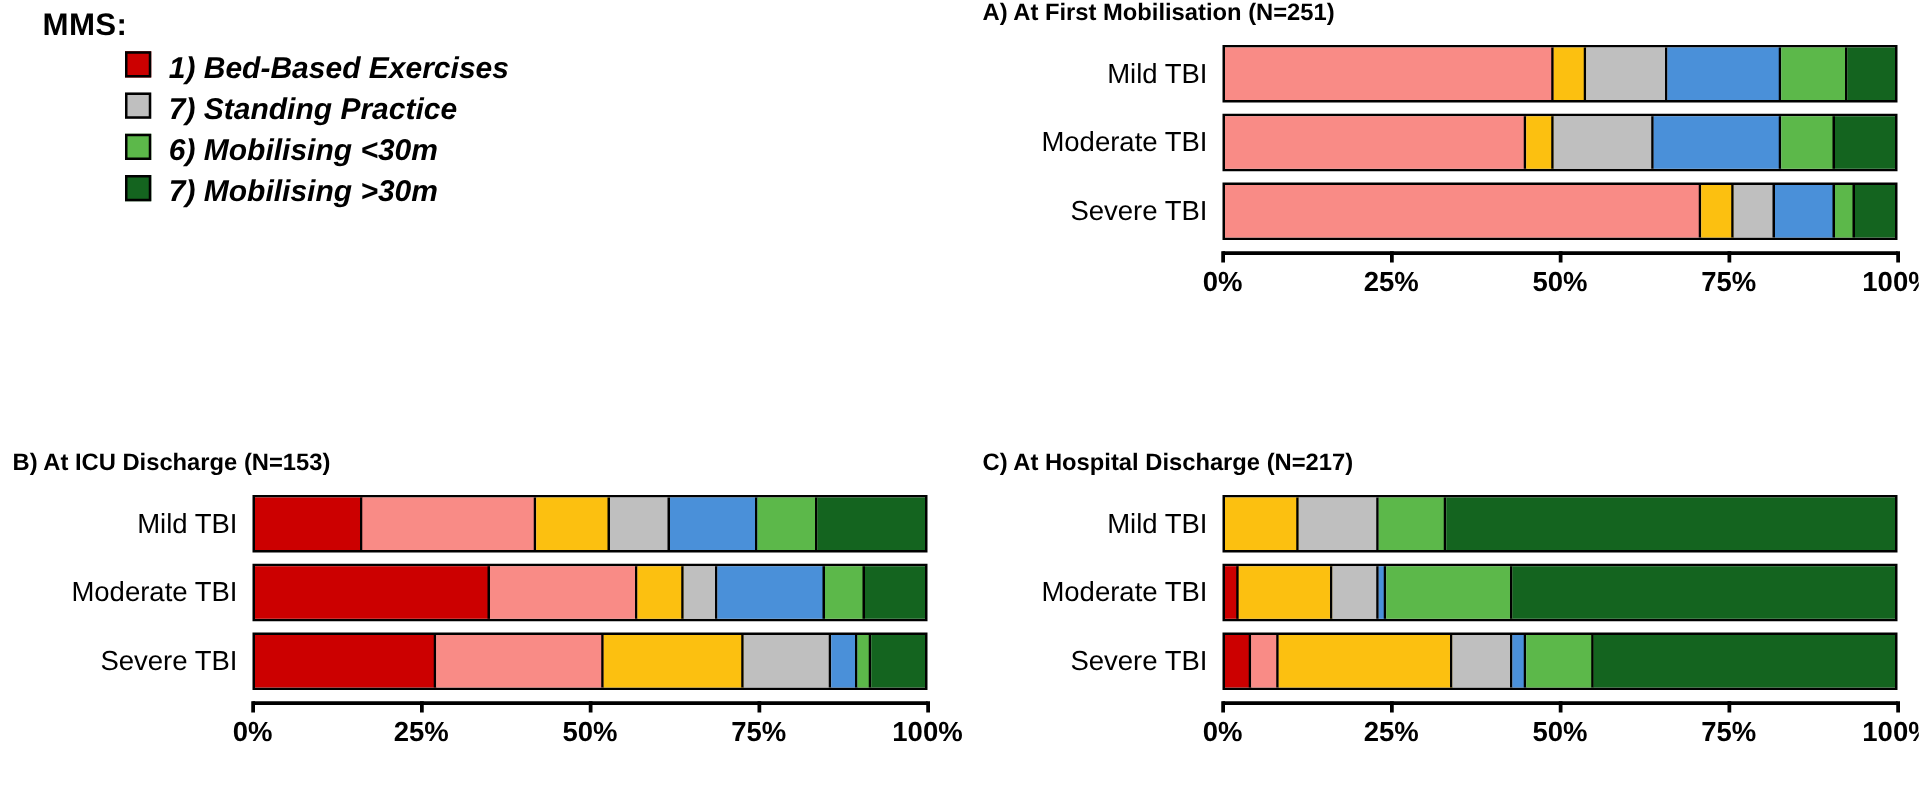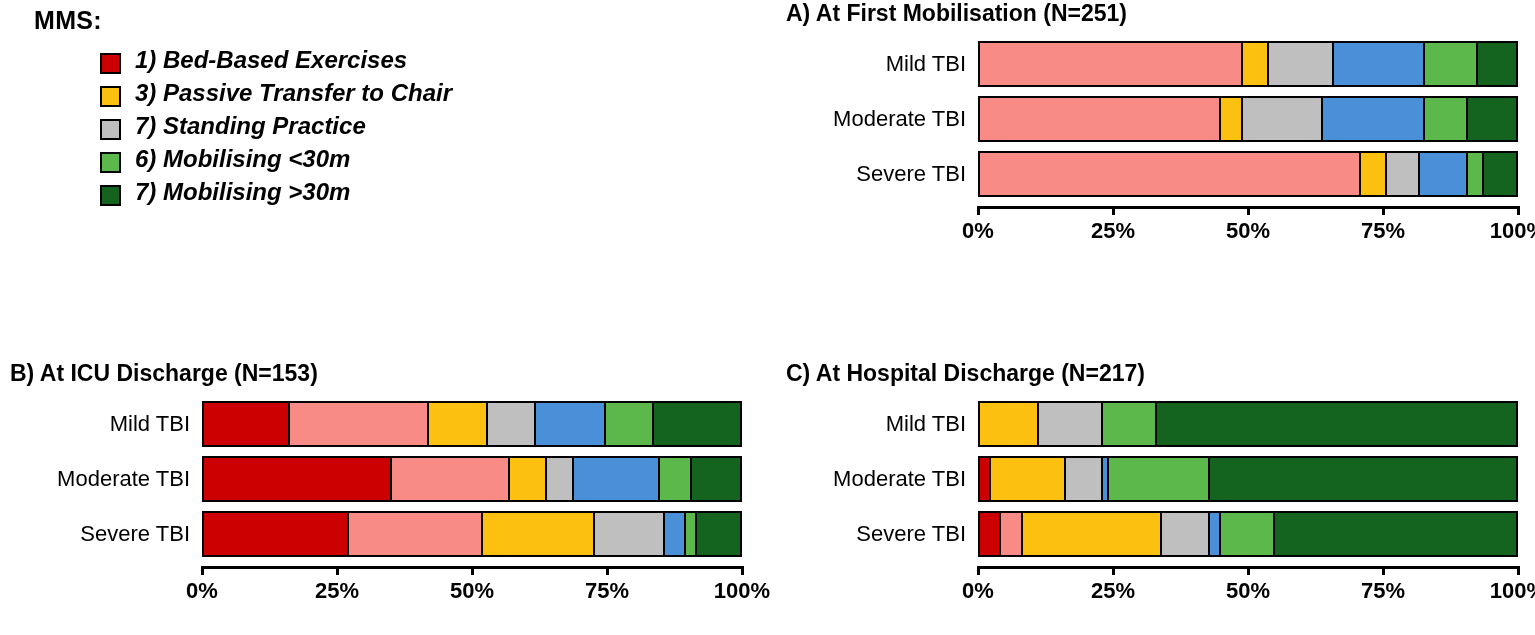--- a/index.html
+++ b/index.html
@@ -31,42 +31,42 @@
     margin: 0 0 6px 2px;
     letter-spacing: 0.3px;
   }
   .legend-list {
     margin: 0;
     padding: 0;
     list-style: none;
   }
   .legend-item {
     display: flex;
-    align-items: flex-end;
+    align-items: flex-start;
     height: 33px;
   }
   .legend-swatch {
     width: 21px;
     height: 21px;
     border: 2px solid #000;
     box-sizing: border-box;
     margin-left: 68px;
     margin-right: 14px;
     flex: none;
   }
   .legend-label {
     font-size: 24px;
     font-style: italic;
     font-weight: bold;
     white-space: nowrap;
   }
 
   
   .chart-title {
-    font-size: 23px;
+    font-size: 19px;
     font-weight: bold;
     margin: 0;
     white-space: nowrap;
   }
   .plot {
     position: relative;
   }
   .rows {
     position: relative;
   }
@@ -153,24 +153,20 @@
 </style>
 </head>
 <body>
 
 <div class="panel" id="legend-panel">
   <div class="legend-title">MMS:</div>
   <ul class="legend-list" id="legend-list">
       <li class="legend-item">
         <span class="legend-swatch" style="background: rgb(204, 0, 0);"></span>
         <span class="legend-label">1) Bed-Based Exercises</span>
-      </li>
-      <li class="legend-item">
-        <span class="legend-swatch" style="background: rgb(252, 192, 16);"></span>
-        <span class="legend-label">3) Passive Transfer to Chair</span>
       </li>
       <li class="legend-item">
         <span class="legend-swatch" style="background: rgb(191, 191, 191);"></span>
         <span class="legend-label">7) Standing Practice</span>
       </li>
       <li class="legend-item">
         <span class="legend-swatch" style="background: rgb(92, 184, 74);"></span>
         <span class="legend-label">6) Mobilising &lt;30m</span>
       </li>
       <li class="legend-item">

